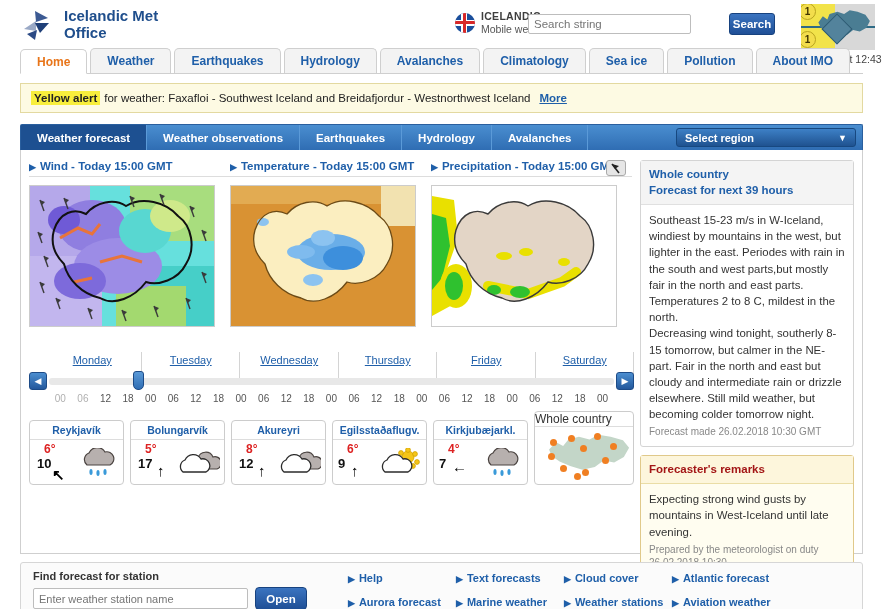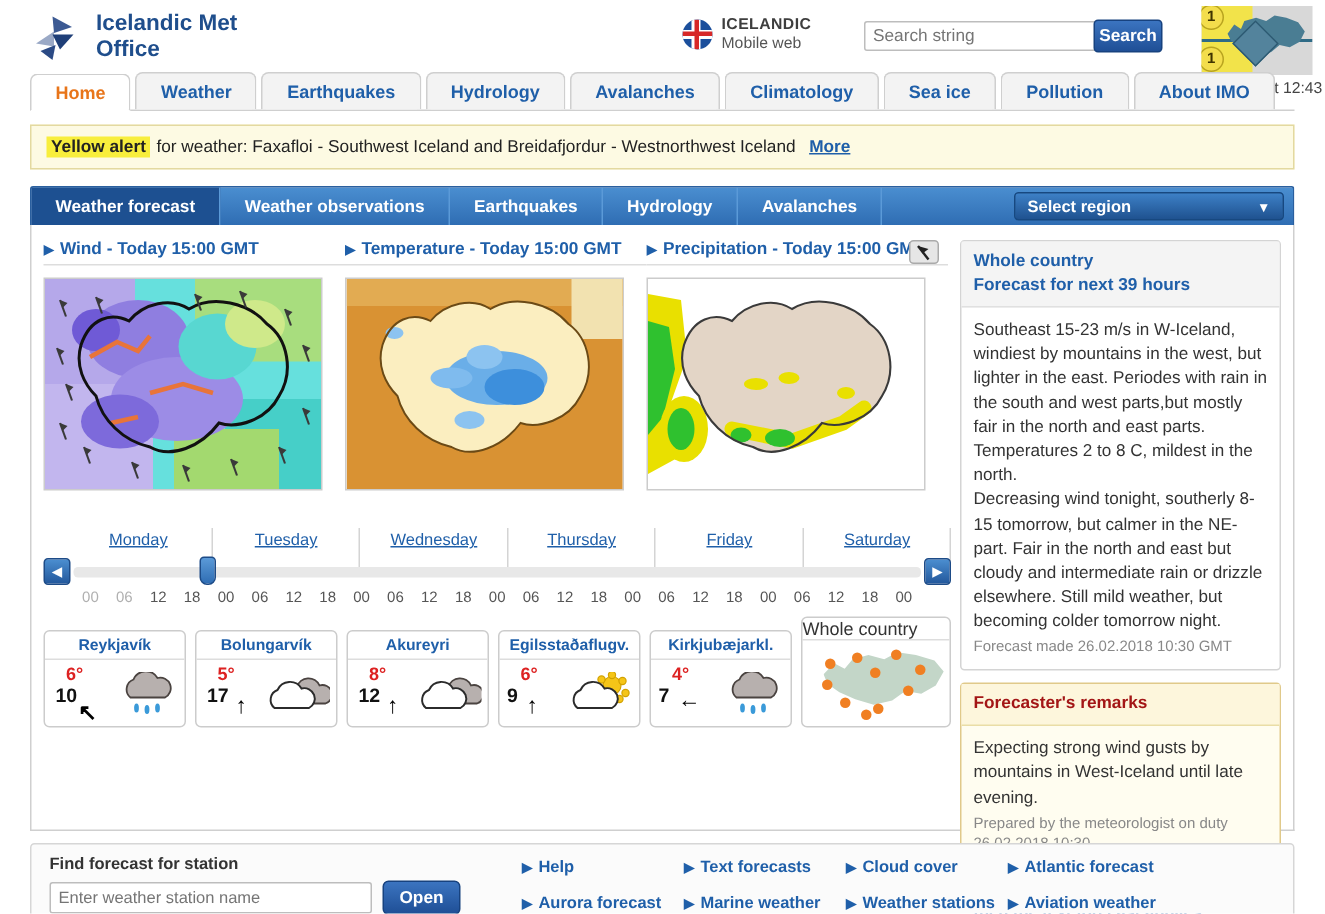--- a/index.html
+++ b/index.html
@@ -26,21 +26,21 @@
   }
   .flag-circle .fh { position: absolute; left: 0; right: 0; top: 7px; height: 6px; background: #fff; }
   .flag-circle .fv { position: absolute; top: 0; bottom: 0; left: 6px; width: 6px; background: #fff; }
   .flag-circle .fh2 { position: absolute; left: 0; right: 0; top: 8.5px; height: 3px; background: #d72828; }
   .flag-circle .fv2 { position: absolute; top: 0; bottom: 0; left: 7.5px; width: 3px; background: #d72828; }
   .lang-labels { line-height: 1.2; }
   .lang-labels .l1 { font-size: 10.5px; font-weight: bold; color: #3e3e3e; letter-spacing: .3px; }
   .lang-labels .l2 { font-size: 10.5px; color: #555; }
 
   .search-input {
-    position: absolute; left: 576px; top: 14px;
+    position: absolute; left: 528px; top: 14px;
     width: 163px; height: 20px;
     border: 1px solid #bdbdbd; border-radius: 2px;
     font-size: 11.5px; color: #888; padding: 0 5px;
     font-family: "Liberation Sans", sans-serif;
     background: #fff;
   }
   .search-btn {
     position: absolute; left: 729px; top: 13px;
     width: 46px; height: 22px;
     background: linear-gradient(#3b74c0, #1f4f96);

